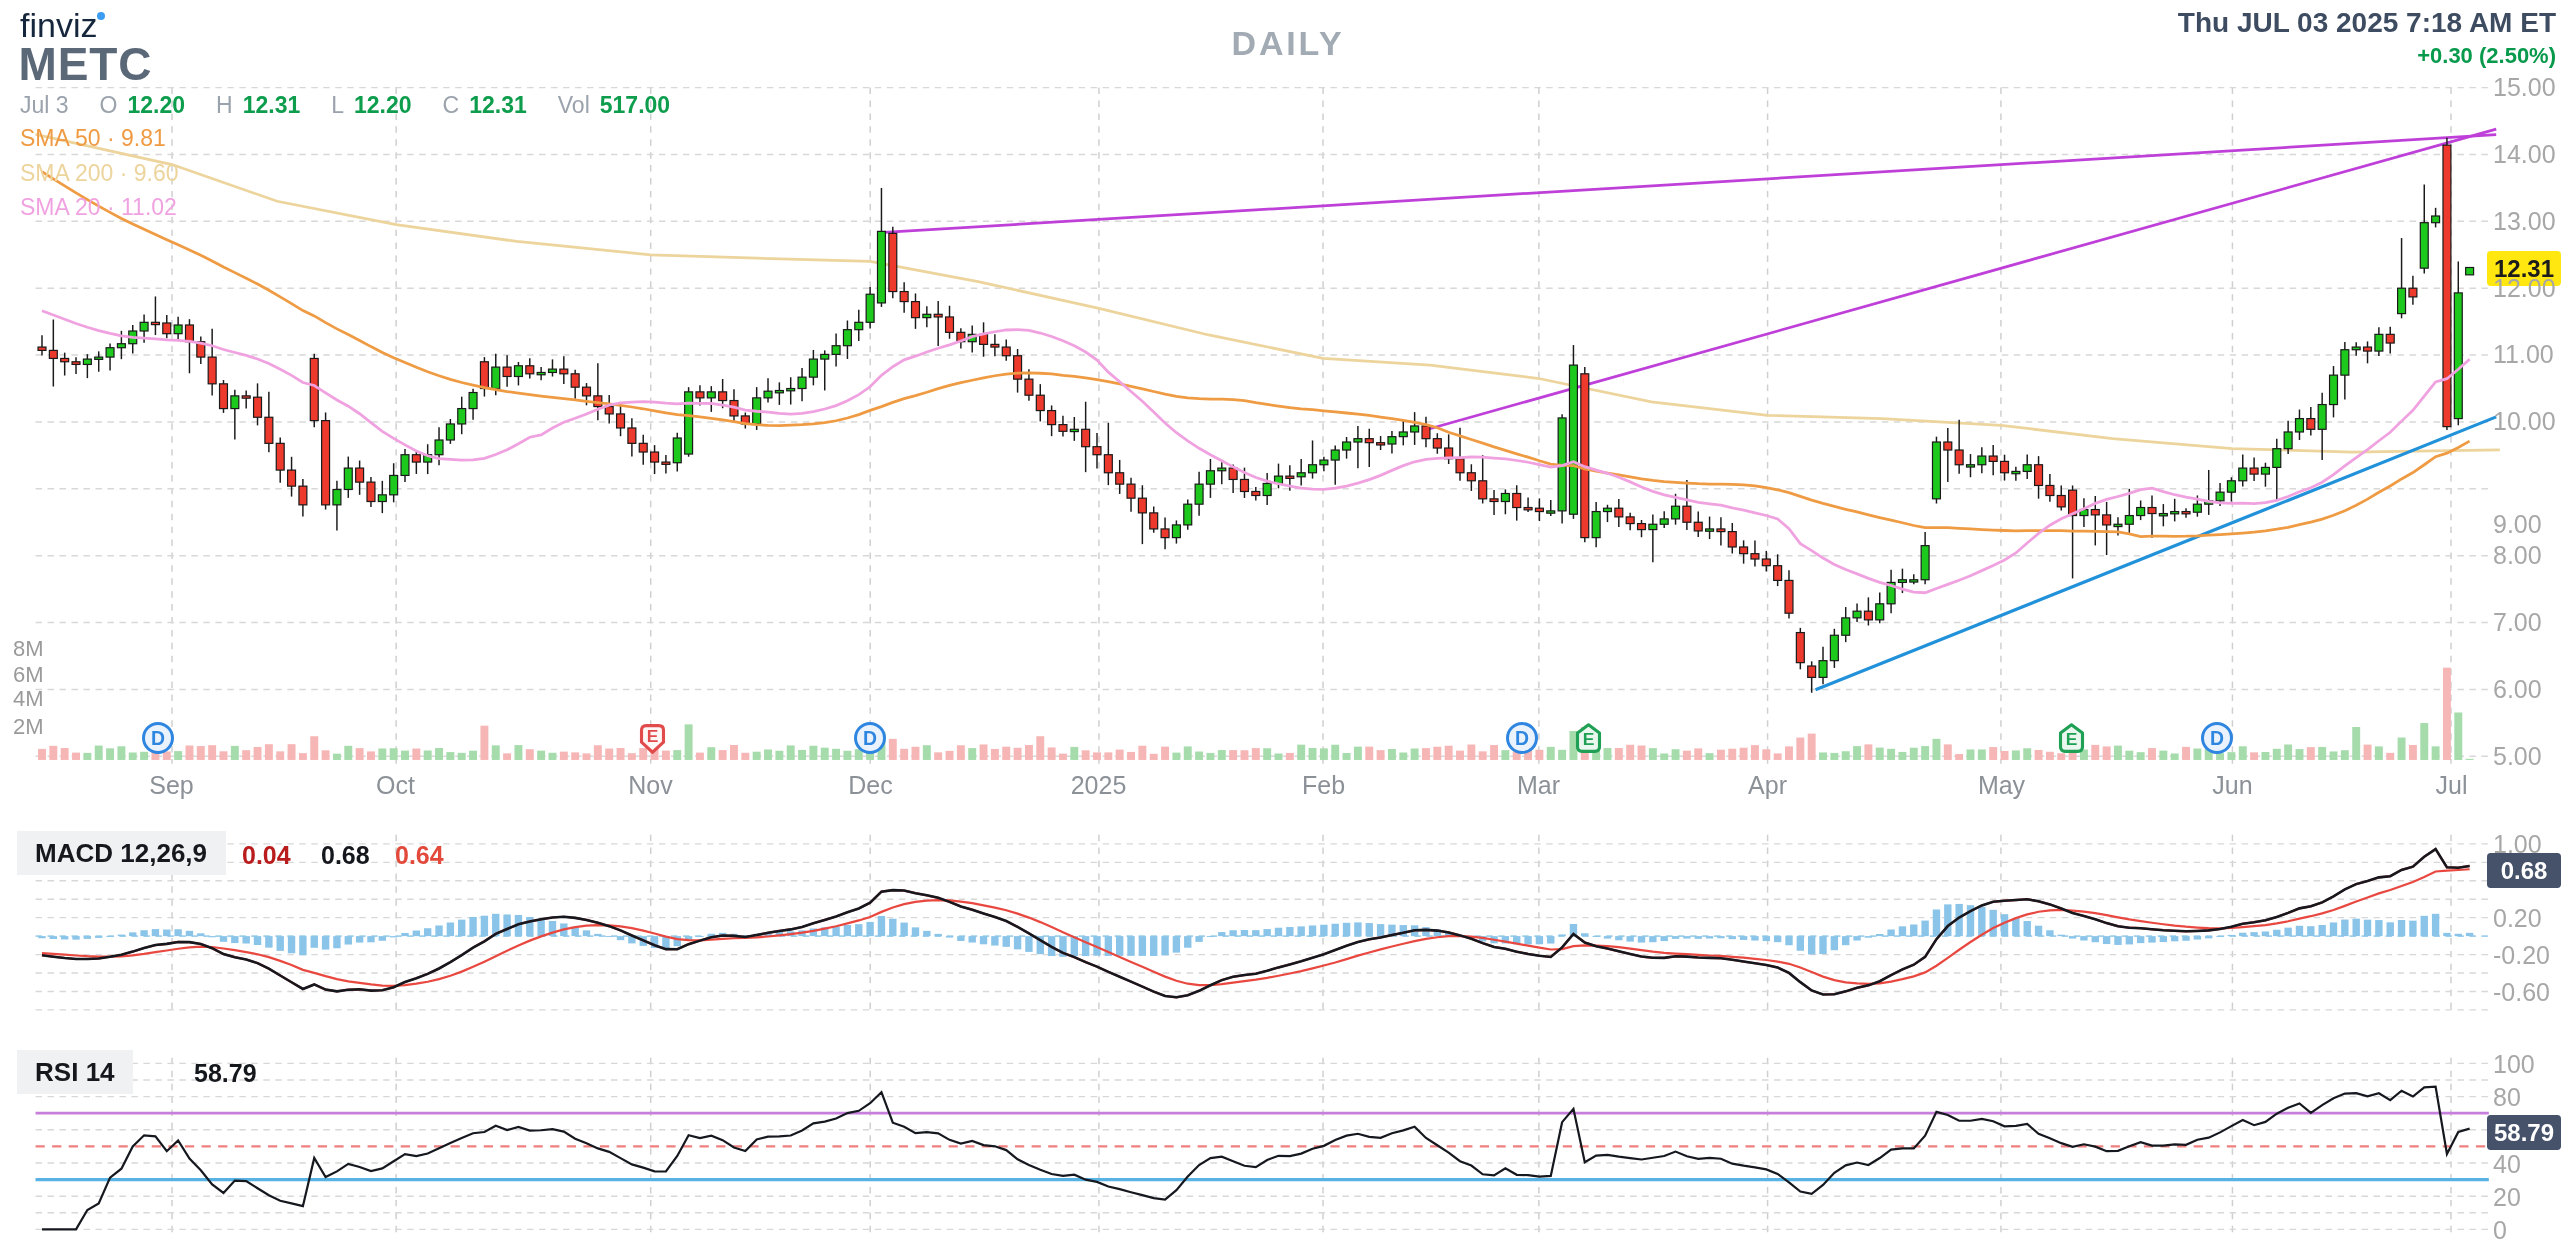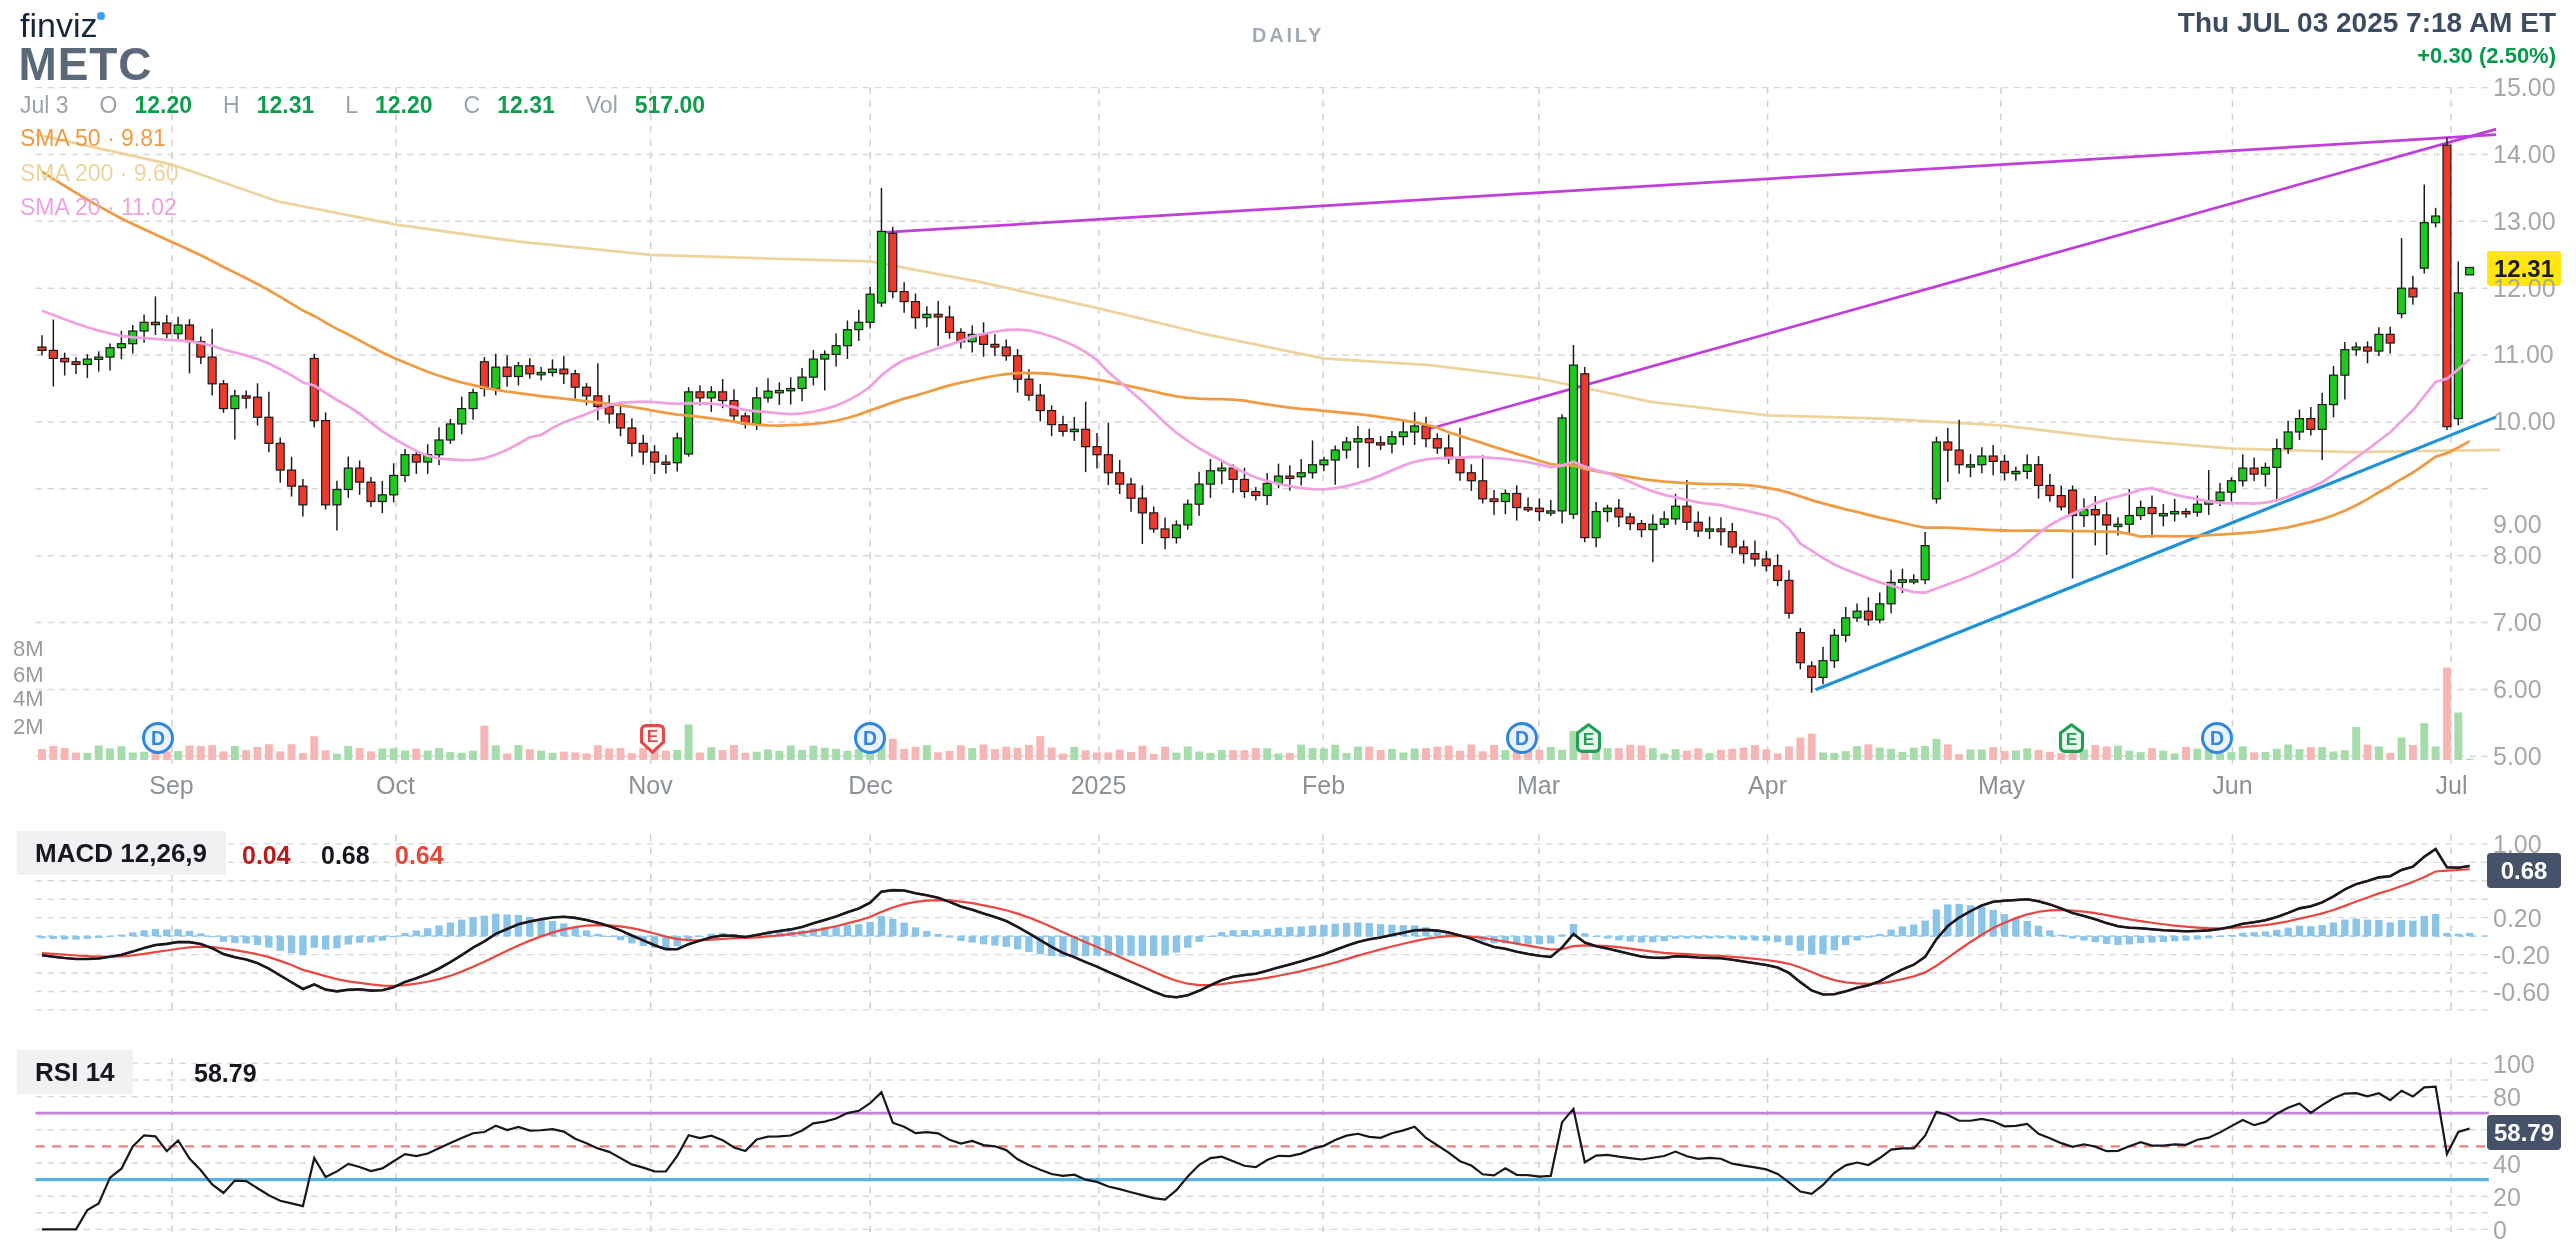--- a/index.html
+++ b/index.html
@@ -4,25 +4,25 @@
 <style>
   html,body{margin:0;padding:0;background:#fff;}
   body{font-family:"Liberation Sans", sans-serif;}
   .stage{position:relative;width:2576px;height:1258px;background:#fff;overflow:hidden;}
   .abs{position:absolute;}
   svg#chart{position:absolute;left:0;top:0;}
   #overlay{position:absolute;left:0;top:0;width:100%;height:100%;pointer-events:none;padding-left:12px;}
   .logo{left:20px;top:5.5px;font-size:34px;font-weight:normal;color:#16263c;letter-spacing:0px;}
   .logo .dot{position:absolute;width:8.3px;height:8.3px;border-radius:50%;background:#3d9df3;left:77px;top:6.5px;}
   .ticker{left:18.5px;top:37px;font-size:46px;font-weight:bold;color:#5a6878;letter-spacing:0.9px;}
-  .daily{left:1205px;top:24px;width:166px;text-align:center;font-size:20px;font-weight:bold;color:#a2abb4;letter-spacing:2.8px;}
+  .daily{left:1205px;top:24px;width:166px;text-align:center;font-size:34px;font-weight:bold;color:#a2abb4;letter-spacing:2.8px;}
   .datetime{top:7.4px;right:20px;font-size:28px;font-weight:bold;color:#3e4c62;}
   .change{top:43px;right:20px;font-size:22px;font-weight:bold;color:#089a4c;}
   .quote{left:20px;top:92px;font-size:23px;color:#9aa2ac;display:flex;gap:31px;align-items:baseline;}
-  .quote b{color:#0e9d4d;font-weight:bold;margin-left:17px;}
+  .quote b{color:#0e9d4d;font-weight:bold;margin-left:10px;}
   .quote .qd{color:#9aa2ac;}
   .smarow{left:20px;font-size:23px;font-weight:500;}
   .pill{background:#f0f1f3;border-radius:0;padding:6.5px 18.5px;font-size:26px;font-weight:bold;color:#16181d;}
   .macd-pill{left:16.6px;top:831px;}
   .rsi-pill{left:16.6px;top:1050px;}
   .mval{top:841px;font-size:25px;font-weight:bold;}
   .mval.v1{left:242px;color:#b91c1c;}
   .mval.v2{left:321px;color:#14171c;}
   .mval.v3{left:395px;color:#e2493b;}
   .rsival{left:194px;top:1059px;font-size:25px;font-weight:bold;color:#14171c;}

